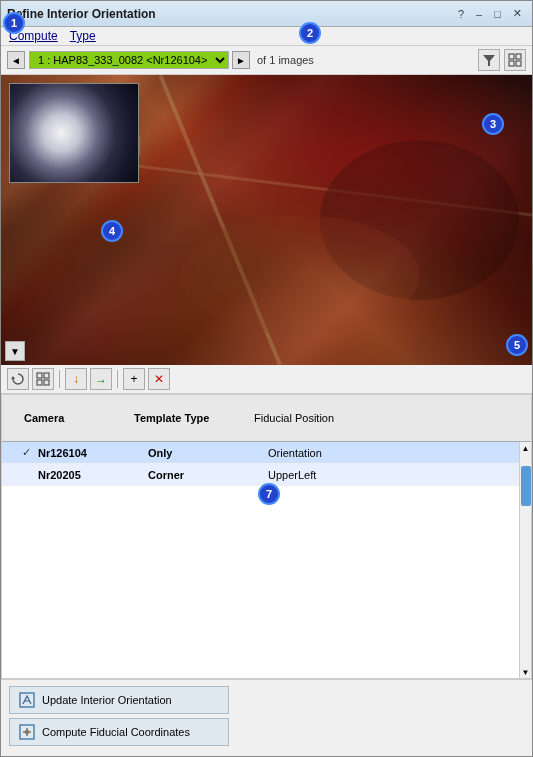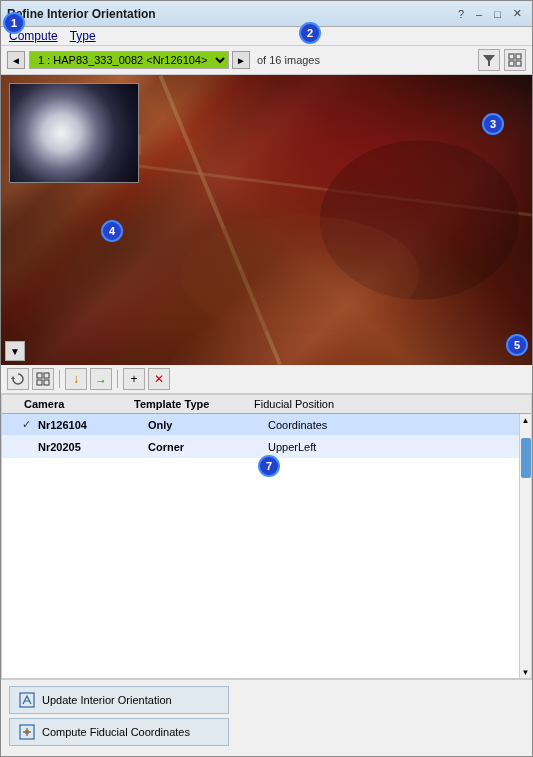--- a/index.html
+++ b/index.html
@@ -223,21 +223,21 @@
       border: 1px solid #ccc;
       margin: 0;
       overflow: hidden;
       display: flex;
       flex-direction: column;
     }
     .table-header {
       display: flex;
       background: #e8e8e8;
       border-bottom: 1px solid #aaa;
-      padding: 3px 0;
+      padding: 17px 0;
     }
     .col-camera { width: 110px; padding: 0 6px; font-weight: bold; font-size: 11px; }
     .col-template { width: 120px; padding: 0 6px; font-weight: bold; font-size: 11px; }
     .col-fiducial { flex: 1; padding: 0 6px; font-weight: normal; font-size: 11px; }
     .table-body {
       flex: 1;
       overflow-y: auto;
     }
     .table-row {
       display: flex;
@@ -340,21 +340,21 @@
         <option>1 : HAP83_333_0082 &lt;Nr126104&gt;</option>
       </select>
       <button class="nav-btn" style="position:relative;">
         ►
         <div style="position:absolute; top:-30px; right:-50px; z-index:10;">
           <div class="annotation-bubble">
             <span>2</span>
           </div>
         </div>
       </button>
-      <span class="image-count">of 16 images</span>
+      <span class="image-count">of 1 images</span>
     </div>
     <div class="toolbar-icons">
       <div class="icon-btn" title="Filter">
         <svg width="14" height="14" viewBox="0 0 14 14">
           <polygon points="1,2 13,2 8,8 8,13 6,13 6,8" fill="#555"></polygon>
         </svg>
       </div>
       <div class="icon-btn" title="Grid">
         <svg width="14" height="14" viewBox="0 0 14 14">
           <rect x="1" y="1" width="5" height="5" fill="none" stroke="#555" stroke-width="1.2"></rect>
@@ -451,21 +451,21 @@
           <div class="table-row selected">
             <div style="position:relative; width:16px;">
 
               <div style="position:absolute; top:8px; left:-30px; z-index:10;">
                 
               </div>
             </div>
             <span class="row-check cell">✓</span>
             <div class="col-camera cell">Nr126104</div>
             <div class="col-template cell">Only</div>
-            <div class="col-fiducial cell">Coordinates</div>
+            <div class="col-fiducial cell">Orientation</div>
           </div>
 
           <div class="table-row" style="background:#e8f0ff;">
             <div style="width:16px; position:relative;">
 
               <div style="position:absolute; top:8px; right:-240px; z-index:10;">
                 <div class="annotation-bubble">
                   <span>7</span>
                 </div>
               </div>

